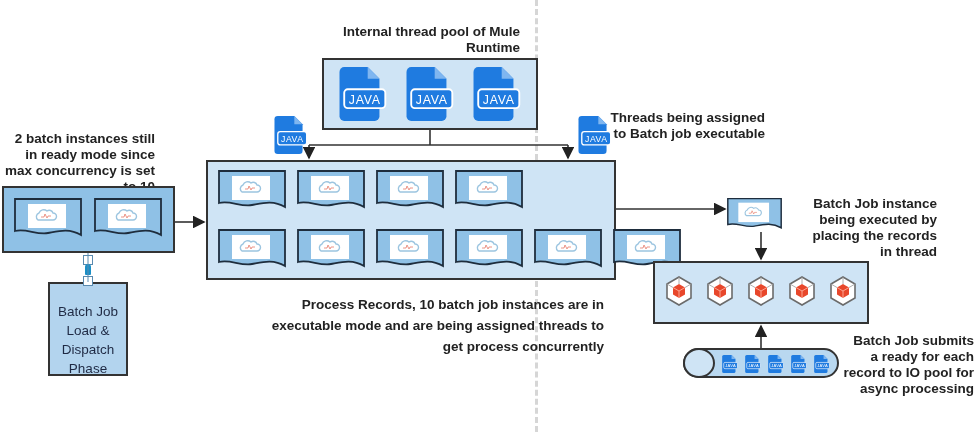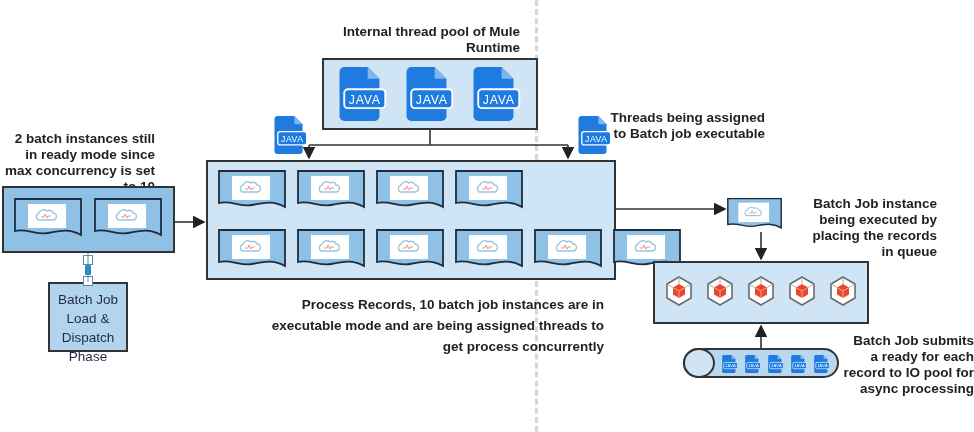--- a/index.html
+++ b/index.html
@@ -59,21 +59,21 @@
           <path d="M1 1 H67 V37 C55 30 45 33 34 35 C22 37 12 30 1 33 Z" fill="#8fc1e6" stroke="#1e2d3d" stroke-width="1.8"></path>
           <rect x="14" y="6" width="38" height="24" fill="#ffffff"></rect>
           <g>
             <path d="M24 22 a4 4 0 0 1 1-7 a5 5 0 0 1 8-2 a4 4 0 0 1 6 2 a3.5 3.5 0 0 1 0 7 Z" fill="none" stroke="#9cc5e0" stroke-width="1.4"></path>
             <path d="M27 19 L30 19 L31 16 L33 20 L34 18 L37 18" fill="none" stroke="#e67c6c" stroke-width="0.8"></path>
           </g>
         </svg></div>
     </div>
 </div>
 
-<div class="box light plain" style="left:48px; top:282px; width:80px; height:70px; background:#b3d4ee; padding-top:6px;">
+<div class="box light plain" style="left:48px; top:282px; width:80px; height:94px; background:#b3d4ee; padding-top:18px;">
   <span>Batch Job Load &amp; Dispatch Phase</span>
 </div>
 
 <div class="abs" style="left:83px; top:255px; width:8px; height:8px; background:#fff; border:1px solid #5a8bb0;"></div>
 <div class="abs" style="left:83px; top:276px; width:8px; height:8px; background:#fff; border:1px solid #5a8bb0;"></div>
 <div class="abs" style="left:85px; top:264px; width:6px; height:11px; background:#1b8fc6; border-radius:3px 3px 1px 1px;"></div>
 
 <div class="box light" style="left:206px; top:160px; width:410px; height:120px;">
   <div id="exec-docs" style="position:relative; width:100%; height:100%;">
       <div style="width: 68px; height: 40px; position: absolute; left: 10px; top: 8px;"><svg width="68" height="40" viewBox="0 0 68 40">
@@ -184,21 +184,21 @@
     <div style="width: 55px; height: 40px;"><svg width="55" height="36" viewBox="0 0 68 40">
         <path d="M1 1 H67 V37 C55 30 45 33 34 35 C22 37 12 30 1 33 Z" fill="#8fc1e6" stroke="#1e2d3d" stroke-width="1.8"></path>
         <rect x="14" y="6" width="38" height="24" fill="#ffffff"></rect>
         <g>
           <path d="M24 22 a4 4 0 0 1 1-7 a5 5 0 0 1 8-2 a4 4 0 0 1 6 2 a3.5 3.5 0 0 1 0 7 Z" fill="none" stroke="#9cc5e0" stroke-width="1.4"></path>
           <path d="M27 19 L30 19 L31 16 L33 20 L34 18 L37 18" fill="none" stroke="#e67c6c" stroke-width="0.8"></path>
         </g>
       </svg></div>
   </div>
 
-<div class="abs label" style="left:812px; top:196px; width:125px;">Batch Job instance being executed by placing the records in queue</div>
+<div class="abs label" style="left:812px; top:196px; width:125px;">Batch Job instance being executed by placing the records in thread</div>
 
 <div class="box light" style="left:653px; top:261px; width:216px; height:63px;">
   <div id="queue-cubes" style="display:flex; justify-content:center; gap:13px; align-items:center; height:100%;">
       <div><svg width="28" height="30" viewBox="0 0 28 30">
           <path d="M14 1 L26 8 V22 L14 29 L2 22 V8 Z" fill="#ffffff" stroke="#6b6b6b" stroke-width="1.6"></path>
           <path d="M14 8 L20 11.5 V18.5 L14 22 L8 18.5 V11.5 Z" fill="#e8472b"></path>
           <path d="M8 11.5 L14 15 L20 11.5 M14 15 V22" fill="none" stroke="#ffb09e" stroke-width="0.9"></path>
           <path d="M14 1 V8 M2 8 L8 11.5 M26 8 L20 11.5" stroke="#9a9a9a" stroke-width="0.8"></path>
         </svg></div>
       <div><svg width="28" height="30" viewBox="0 0 28 30">

